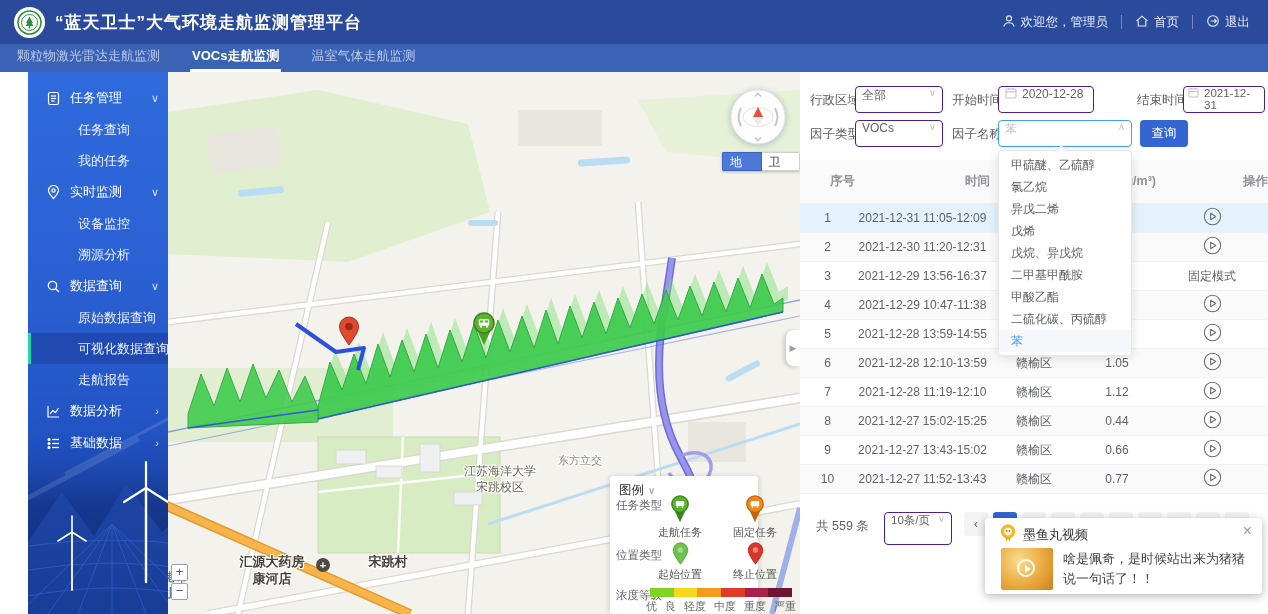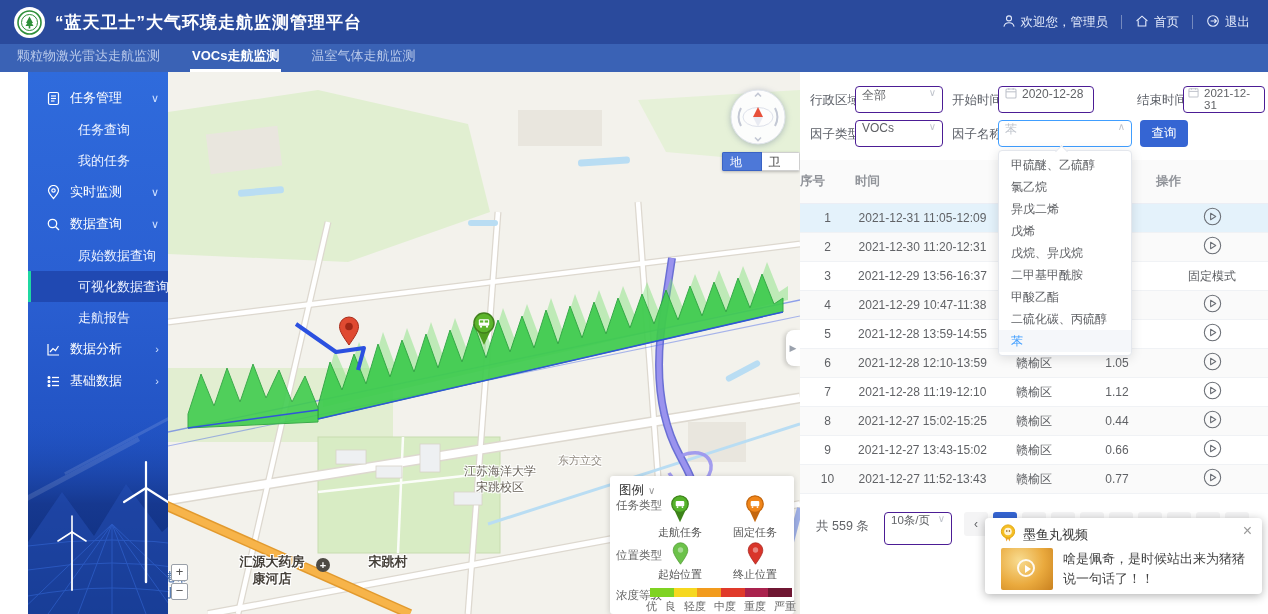--- a/index.html
+++ b/index.html
@@ -54,21 +54,21 @@
                   box-shadow:0 1px 3px rgba(0,0,0,.25);border-radius:2px;overflow:hidden;}
   .bt{padding:2px 7px;height:19px;line-height:15px;}
   .bt.on{background:#4d78d8;color:#fff;border:1px solid #3a63c4;}
   .bt.off{background:#fff;color:#444;border:1px solid #cfcfcf;border-left:none;}
   .zoomctl{position:absolute;left:3px;width:17px;height:17px;background:#fff;border:1px solid #9aa0a8;
            color:#555;font-size:13px;line-height:14px;text-align:center;cursor:pointer;border-radius:2px;}
   .handle{position:absolute;left:618px;top:258px;width:14px;height:36px;background:#fff;border-radius:8px 0 0 8px;
           box-shadow:-2px 1px 4px rgba(0,0,0,.18);color:#9aa1ac;font-size:9px;display:flex;align-items:center;justify-content:center;cursor:pointer;}
 
   
-  .legend{position:absolute;left:442px;top:404px;width:184px;height:138px;background:#fff;border-radius:3px;
+  .legend{position:absolute;left:442px;top:404px;width:148px;height:138px;background:#fff;border-radius:3px;
           box-shadow:0 1px 6px rgba(0,0,0,.18);font-size:11.5px;color:#555;}
   .lg-title{position:absolute;left:9px;top:6px;font-size:12.5px;color:#333;}
   .lg-chev{color:#999;font-size:10px;margin-left:4px;cursor:pointer;}
   .lg-row-label{position:absolute;left:6px;font-size:11.5px;color:#666;}
   .lg-item{position:absolute;width:56px;text-align:center;}
   .lg-cap{font-size:11px;color:#555;margin-top:0px;}
   .lg-bar{position:absolute;left:40px;top:112px;width:142px;height:9px;display:flex;}
   .lg-bar div{flex:1;}
   .lg-scale-labels{position:absolute;left:36px;top:123px;width:150px;display:flex;justify-content:space-between;font-size:11px;color:#666;}
 
@@ -79,21 +79,21 @@
         display:flex;align-items:flex-start;font-size:12px;color:#606266;padding:0 6px;cursor:pointer;}
   .fbox .chevd{margin-left:auto;color:#c0c4cc;font-size:10px;}
   .fbox.focus{border-color:#409eff;}
   .fbox .ph{color:#bfc4cc;}
   .calico{margin-right:5px;display:flex;}
   .btn-search{position:absolute;left:340px;top:48px;width:48px;height:27px;background:#3565d3;color:#fff;
               font-size:12.5px;border:none;border-radius:4px;cursor:pointer;}
 
   .thead{position:absolute;left:0;top:88px;width:468px;height:44px;background:#fafafa;display:flex;align-items:center;
          font-size:12.5px;color:#909399;font-weight:bold;border-bottom:1px solid #ebeef5;}
-  .th{text-align:left;line-height:1.25;font-family:Liberation Serif, serif;}
+  .th{text-align:right;line-height:1.25;}
   .tr{position:absolute;left:0;width:468px;height:29px;display:flex;align-items:center;font-size:12px;color:#606266;
       border-bottom:1px solid #f0f2f5;cursor:pointer;background:#fff;}
   .tr.stripe{background:#fafafa;}
   .tr.selected{background:#e4f2fb;}
   .td{text-align:center;overflow:hidden;white-space:nowrap;}
   .playbtn{display:inline-flex;cursor:pointer;}
 
   .pg-prev,.pgbtn{position:absolute;top:440px;width:24px;height:24px;border-radius:3px;background:#f4f4f5;color:#606266;
          font-size:12px;display:flex;align-items:center;justify-content:center;cursor:pointer;}
   .pgbtn.active{background:#3565d3;color:#fff;}
@@ -239,20 +239,22 @@
         <div class="mi">
           <span class="ico">
             <svg width="15" height="15" viewBox="0 0 15 15" fill="none" stroke="#fff" stroke-width="1.2">
               <path d="M7.5 13.5 C4.2 9.8 2.5 7.5 2.5 5.5 a5 5 0 1 1 10 0 C12.5 7.5 10.8 9.8 7.5 13.5 Z"></path>
               <circle cx="7.5" cy="5.5" r="1.7"></circle>
             </svg>
           </span>
           <span>实时监测</span>
           <span class="chev">∨</span>
         </div>
+        <div class="mi-sub">设备监控</div>
+        <div class="mi-sub">溯源分析</div>
         <div class="mi">
           <span class="ico">
             <svg width="15" height="15" viewBox="0 0 15 15" fill="none" stroke="#fff" stroke-width="1.3">
               <circle cx="6.5" cy="6.5" r="4.2"></circle>
               <line x1="9.7" y1="9.7" x2="13" y2="13"></line>
             </svg>
           </span>
           <span>数据查询</span>
           <span class="chev">∨</span>
         </div>

